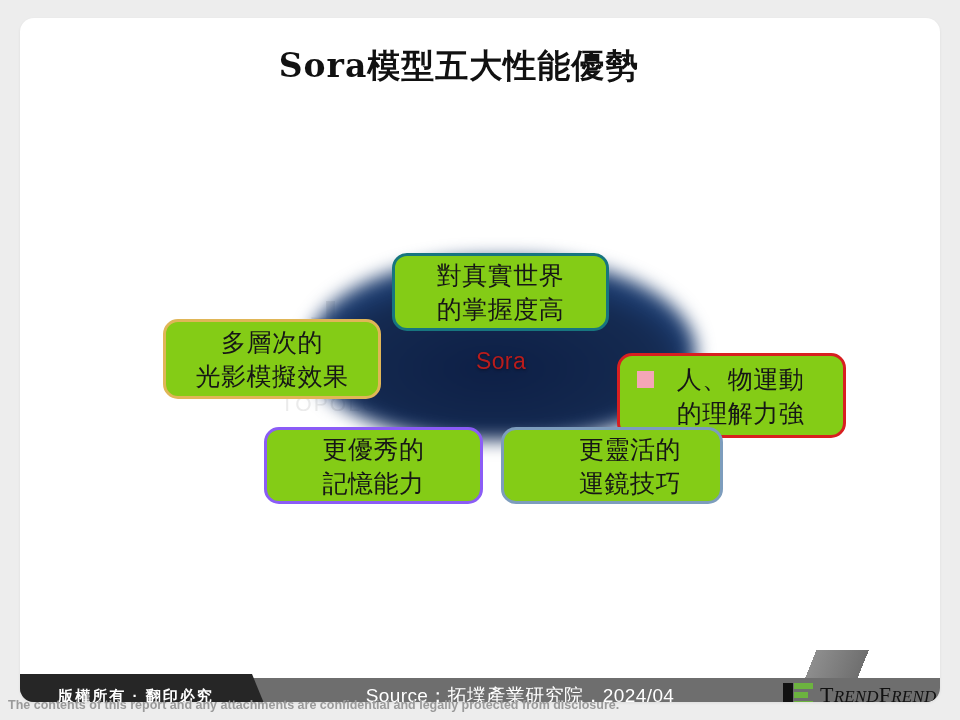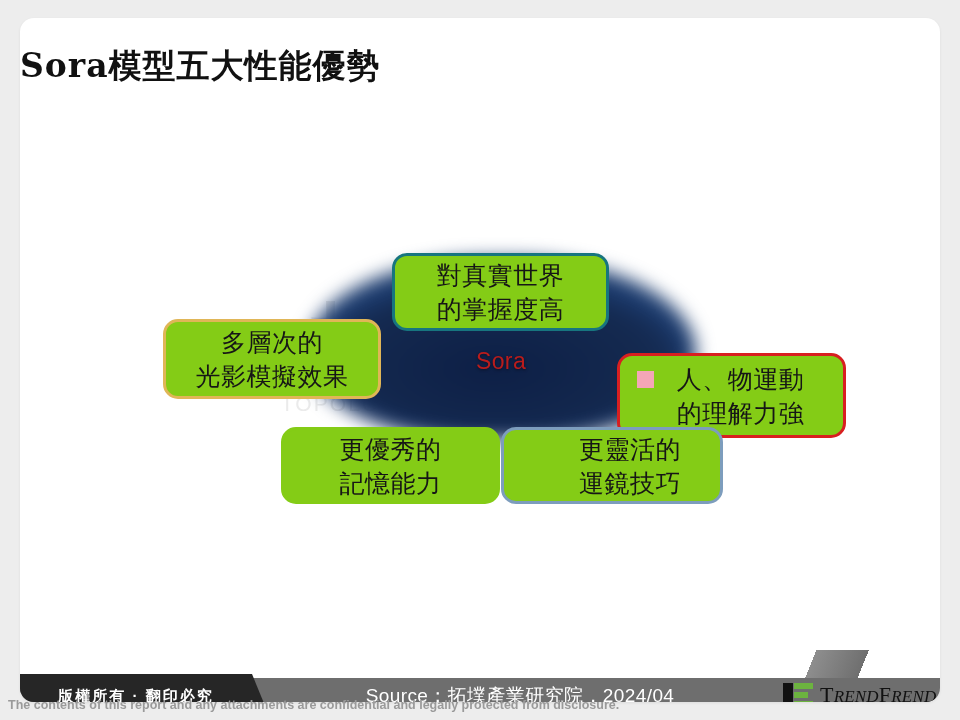--- a/index.html
+++ b/index.html
@@ -25,20 +25,21 @@
     overflow: hidden;
     box-shadow: 0 1px 3px rgba(0,0,0,0.07);
   }
 
   
   #title {
     position: absolute;
     left: 0;
     top: 26px;
     width: 878px;
+    text-align: center;
     font-family: "DejaVu Serif", "Liberation Serif", serif;
     font-weight: bold;
     font-size: 33px;
     letter-spacing: 1px;
     color: #111111;
     white-space: nowrap;
   }
 
   
   #watermark {
@@ -135,22 +136,22 @@
   #box-left {
     left: 143px; top: 301px; width: 218px; height: 80px;
     border: 3px solid #e0b657;
   }
   #box-right {
     left: 597px; top: 303px; width: 229px; height: 85px;
     border: 3px solid #d81f20;
     margin-top: 32px;
   }
   #box-bottom-left {
-    left: 261px; top: 409px; width: 219px; height: 77px;
-    border: 3px solid #84cc16;
+    left: 244px; top: 409px; width: 219px; height: 77px;
+    border: 3px solid #8b5cf6;
   }
   #box-bottom-right {
     left: 481px; top: 409px; width: 222px; height: 77px;
     border: 3px solid #7d9dbd;
     padding-left: 36px;
   }
 
   #box-right .bullet-square {
     position: absolute;
     left: 17px;

